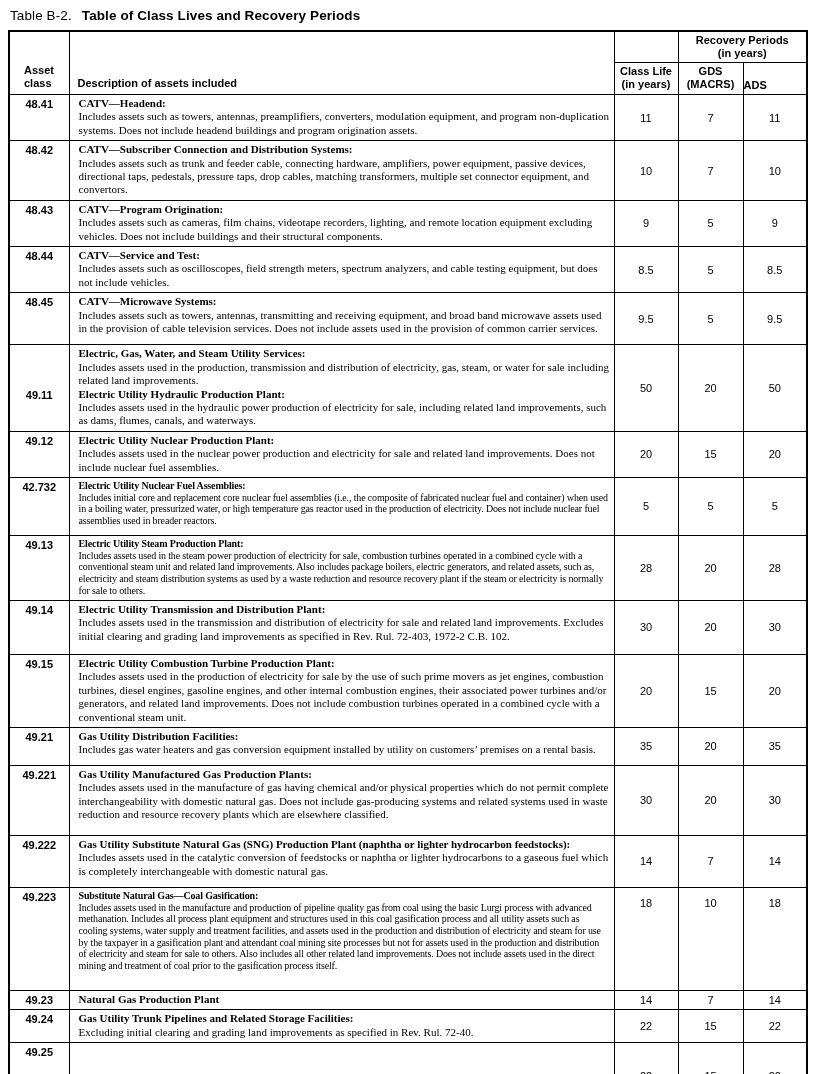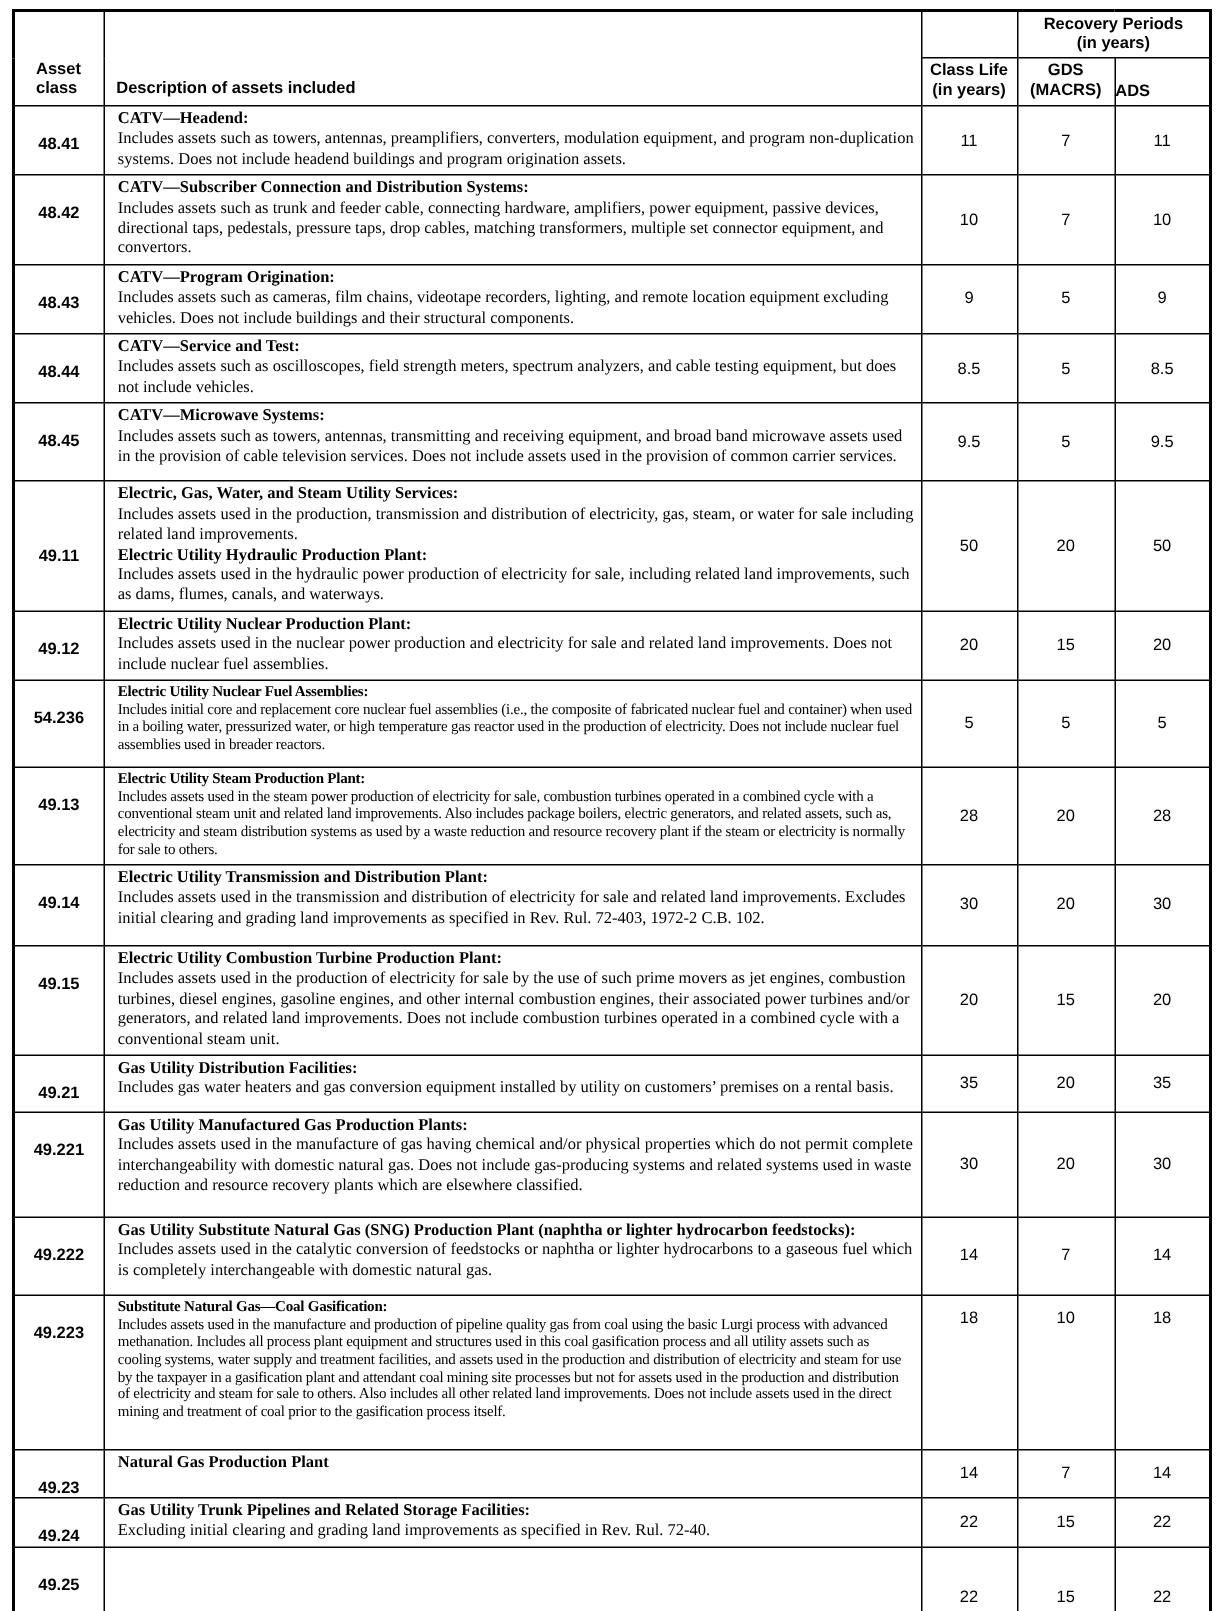--- a/index.html
+++ b/index.html
@@ -57,21 +57,21 @@
     font-size: 11px;
     vertical-align: bottom;
     padding: 2px 0 3px 0;
   }
 
   
   td.asset {
     font-weight: bold;
     font-size: 11px;
     text-align: center;
-    padding-top: 19px;
+    padding-top: 3px;
   }
   td.asset.label-low { padding-top: 44px; }
   td.desc {
     font-size: 11px;
     line-height: 13.4px;
     padding: 2px 4px 3px 9px;
     font-family: Liberation Serif, serif;
   }
   td.desc .heading { font-weight: bold; }
   td.desc.condensed { font-size: 10px; line-height: 11.7px; letter-spacing: -0.15px; }
@@ -80,20 +80,23 @@
     vertical-align: middle;
     font-size: 11px;
   }
   td.num.num-top { vertical-align: top; padding-top: 9px; }
 </style>
 </head>
 <body>
 
 <div class="page">
 
+  <div class="doc-title">
+    <span class="prefix">Table B-2.</span><span class="main">Table of Class Lives and Recovery Periods</span>
+  </div>
 
   <table class="cl-table">
     <colgroup>
       <col style="width:60px">
       <col style="width:545px">
       <col style="width:64px">
       <col style="width:65px">
       <col style="width:64px">
     </colgroup>
     <tbody>
@@ -180,21 +183,21 @@
           <td class="asset">49.12</td>
           <td class="desc">
             <div class="heading">Electric Utility Nuclear Production Plant:</div>
             <div class="body-text">Includes assets used in the nuclear power production and electricity for sale and related land improvements. Does not include nuclear fuel assemblies.</div>
           </td>
           <td class="num">20</td>
           <td class="num">15</td>
           <td class="num">20</td>
         </tr>
         <tr style="height: 58px;">
-          <td class="asset">54.236</td>
+          <td class="asset">42.732</td>
           <td class="desc condensed">
             <div class="heading">Electric Utility Nuclear Fuel Assemblies:</div>
             <div class="body-text">Includes initial core and replacement core nuclear fuel assemblies (i.e., the composite of fabricated nuclear fuel and container) when used in a boiling water, pressurized water, or high temperature gas reactor used in the production of electricity. Does not include nuclear fuel assemblies used in breader reactors.</div>
           </td>
           <td class="num">5</td>
           <td class="num">5</td>
           <td class="num">5</td>
         </tr>
         <tr style="height: 65px;">
           <td class="asset">49.13</td>

